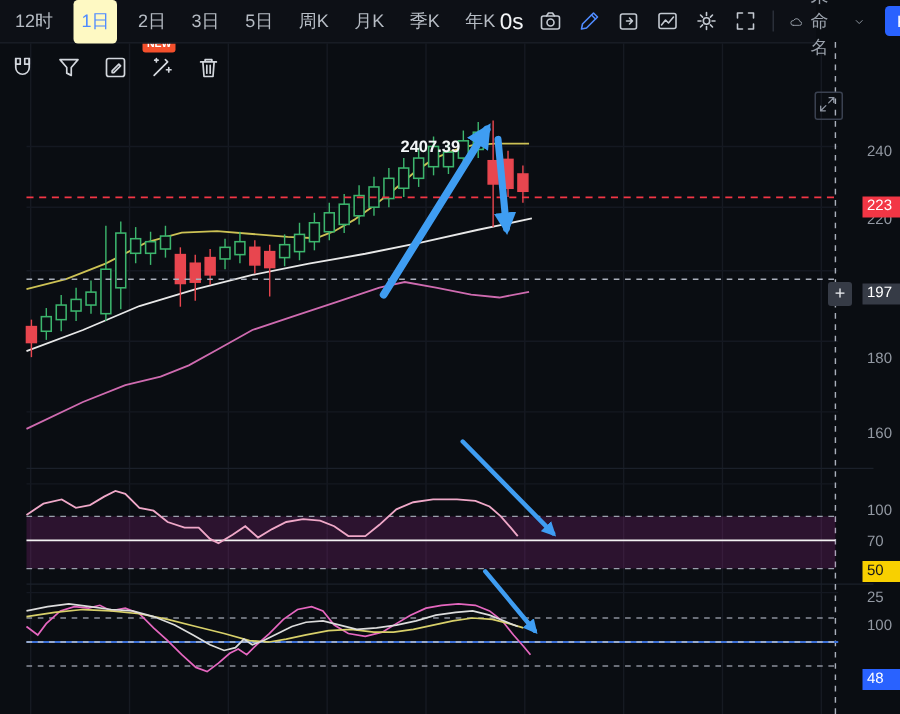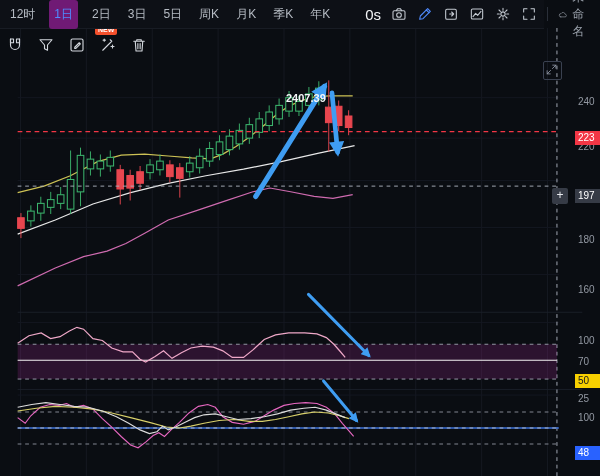--- a/index.html
+++ b/index.html
@@ -1,23 +1,23 @@
 <!DOCTYPE html>
 <html><head>
 <meta charset="utf-8">
 <style>
   html,body{margin:0;padding:0;background:#05070a;}
   .app{position:relative;width:600px;height:476px;background:#0a0d12;overflow:hidden;
        font-family:"Liberation Sans",sans-serif;color:#aeb4bd;-webkit-font-smoothing:antialiased;}
   
   .topbar{position:absolute;left:0;top:0;width:544px;height:28px;background:#0d1016;
-          border-bottom:1px solid #181c24;display:flex;align-items:center;justify-content:space-between;z-index:30;gap:32px;}
+          border-bottom:1px solid #181c24;display:flex;align-items:center;justify-content:space-between;z-index:30;}
   .tf-group{display:flex;align-items:center;gap:11px;padding-left:7px;font-size:12px;white-space:nowrap;}
   .tf{color:#b6bcc4;cursor:pointer;padding:2px 3px;border-radius:3px;}
-  .tf.active{color:#4f8bff;background:#701a75;padding:6px 5px;}
+  .tf.active{color:#4f8bff;background:#fef9c3;padding:6px 5px;}
   .right-group{display:flex;align-items:center;gap:10px;padding-right:0;}
   .timer{color:#f2f4f6;font-size:15px;}
   .icon16{width:16px;height:16px;display:block;}
   .icon16 svg{width:16px;height:16px;stroke:#c3c9d1;fill:none;stroke-width:1.6;stroke-linecap:round;stroke-linejoin:round;}
   .icon-blue svg{stroke:#4f8bff;}
   .vsep{width:1px;height:14px;background:#2a2f39;}
   .docname{display:flex;align-items:center;gap:5px;color:#9aa1ab;font-size:12px;cursor:pointer;}
   .docname svg{width:15px;height:15px;stroke:#9aa1ab;fill:none;stroke-width:1.5;stroke-linecap:round;stroke-linejoin:round;}
   .kline-btn{height:20px;background:#2962ff;color:#fff;font-size:11px;border:none;border-radius:3px;
              padding:0 8px;margin-left:2px;cursor:pointer;white-space:nowrap;}
@@ -276,21 +276,21 @@
       <div class="tick" style="top: 335px;">100</div>
       <div class="tick" style="top: 356px;">70</div>
       <div class="tick" style="top: 393px;">25</div>
       <div class="tick" style="top: 412px;">100</div>
     </div>
   <div class="badge red" id="badge-price" style="top: 131px;">223</div>
   <div class="badge gray" id="badge-cross" style="top: 189px;">197</div>
   <div class="badge yellow" id="badge-rsi" style="top: 374px;">50</div>
   <div class="badge blue" id="badge-kdj" style="top: 446px;">48</div>
 
-  <div class="price-label" id="price-label" style="left: 267px; top: 92px; margin-left: 19px;">2407.39</div>
+  <div class="price-label" id="price-label" style="left: 267px; top: 92px;">2407.39</div>
 
   <div class="plus-btn">+</div>
   <div class="expand-btn">
     <svg viewBox="0 0 24 24">
         <path d="M14 5h5v5M10 19H5v-5M19 5l-5.5 5.5M5 19l5.5-5.5"></path>
       </svg>
   </div>
 
 </div>
 

